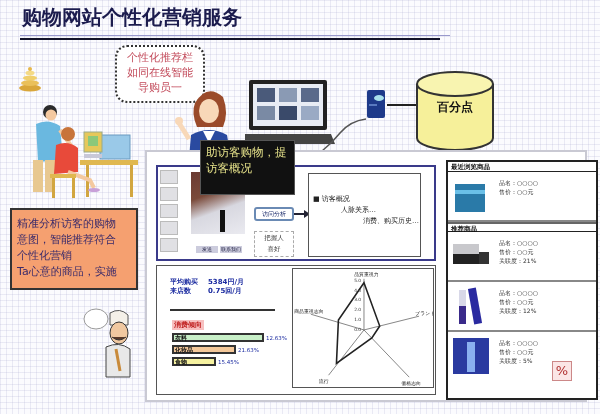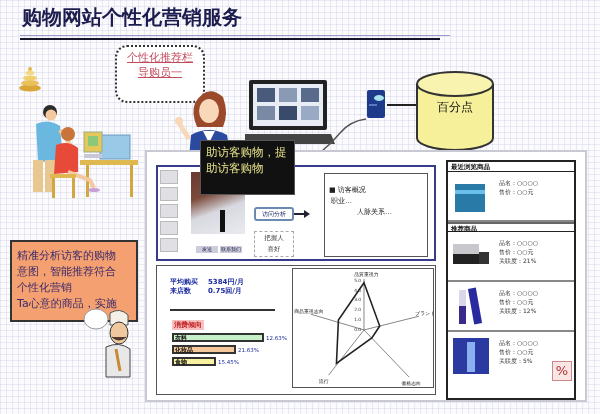--- a/index.html
+++ b/index.html
@@ -17,71 +17,71 @@
     left: 22px; top: 4px; font-size: 20px; font-weight: bold; color: #1c1c4e;
     letter-spacing: 0px; white-space: nowrap;
   }
   .title-rule { left: 20px; top: 38px; width: 420px; height: 2px; background: #15152a; }
   .title-rule-thin { left: 20px; top: 35px; width: 430px; height: 1px; background: #9a9acc; }
 
   
   .bubble {
     left: 115px; top: 45px; width: 90px; height: 58px;
     border: 2px dotted #333; border-radius: 12px; background: #fff;
-    font-size: 11px; color: #c24a5a; text-align: center; line-height: 15px; padding-top: 3px; text-decoration: underline;
+    font-size: 11px; color: #c24a5a; text-align: center; line-height: 15px; padding-top: 3px;
   }
 
   
   .cake { left: 18px; top: 66px; width: 24px; height: 26px; }
   .people { left: 8px; top: 90px; width: 130px; height: 110px; }
 
   
   .woman { left: 175px; top: 83px; width: 70px; height: 75px; }
 
   
   .laptop { left: 245px; top: 78px; width: 90px; height: 70px; }
 
   
   .device { left: 365px; top: 88px; width: 22px; height: 32px; }
   .cable1 { left: 320px; top: 113px; width: 55px; height: 40px; }
 
   
   .db { left: 415px; top: 70px; width: 80px; height: 82px; }
-  .db-label { left: 415px; top: 100px; width: 80px; text-align: center; font-size: 12px; font-weight: normal; color: #111; line-height: 15px; }
+  .db-label { left: 415px; top: 100px; width: 80px; text-align: center; font-size: 12px; font-weight: bold; color: #111; line-height: 15px; }
 
   
   .panel {
     left: 145px; top: 150px; width: 442px; height: 252px;
     border: 2px solid #c9c9d3; background: #fff;
   }
   .panel-inner-top {
     left: 156px; top: 165px; width: 280px; height: 96px;
     border: 2px solid #3a3a8a; background: #fff;
   }
   .panel-inner-bottom {
     left: 156px; top: 265px; width: 280px; height: 130px;
     border: 1px solid #555; background: #fff;
   }
   .right-col {
-    left: 446px; top: 160px; width: 130px; height: 240px;
+    left: 446px; top: 160px; width: 152px; height: 240px;
     border: 2px solid #222; background: #fff;
   }
 
   
   .callout {
     left: 200px; top: 140px; width: 95px; height: 55px;
     background: #111; color: #e6e28a; font-size: 11.5px; line-height: 16px; padding: 3px 5px;
     border: 1px solid #555;
   }
 
   
   .orange-box {
     left: 10px; top: 208px; width: 128px; height: 82px;
     background: #f5a070; border: 2px solid #333;
-    font-size: 11px; color: #3a2a6a; line-height: 16px; padding: 6px 5px; margin-top: 32px;
+    font-size: 11px; color: #3a2a6a; line-height: 16px; padding: 6px 5px;
   }
 
   
   .side-tabs { left: 160px; top: 170px; width: 22px; height: 86px; }
   .side-tab { width: 18px; height: 14px; background: #e0e0e4; border: 1px solid #bbb; margin-bottom: 3px; }
 
   .photo { left: 191px; top: 172px; width: 54px; height: 62px; background: linear-gradient(160deg,#6a3a32 0%, #7a4a3a 35%, #d8d8e0 60%, #eaeaf0 100%); }
   .photo-tie { left: 220px; top: 210px; width: 5px; height: 22px; background: #111; }
   .photo-btns { left: 196px; top: 236px; width: 50px; height: 8px; }
   .photo-btn { display: inline-block; width: 22px; height: 7px; margin-right: 2px; background: #ccd; font-size: 5px; color: #224; text-align: center; line-height: 7px; }
@@ -90,22 +90,22 @@
     left: 254px; top: 207px; width: 40px; height: 14px;
     border: 2px solid #6a8ab4; border-radius: 3px; background: #fff; font-size: 6px; text-align: center; line-height: 10px; color: #1a2a6a;
   }
   .arrow-line { left: 294px; top: 213px; width: 14px; height: 2px; background: #223; }
   .arrow-head { left: 304px; top: 210px; width: 0; height: 0; border-top: 4px solid transparent; border-bottom: 4px solid transparent; border-left: 6px solid #223; }
   .small-dashed {
     left: 254px; top: 231px; width: 40px; height: 26px; border: 1px dashed #aaa; font-size: 6.5px; text-align: center; line-height: 11px; color: #333; padding-top: 1px;
   }
 
   .visitor-box {
-    left: 324px; top: 173px; width: 104px; height: 84px;
-    border: 1px solid #555; background: #fff; font-size: 7px; color: #222; line-height: 11px; padding: 11px 4px;
+    left: 308px; top: 173px; width: 113px; height: 84px;
+    border: 1px solid #555; background: #fff; font-size: 7px; color: #222; line-height: 11px; padding: 20px 4px;
   }
   .vline { display: block; white-space: nowrap; }
 
   
   .stats { left: 170px; top: 278px; width: 120px; font-size: 7px; line-height: 9px; color: #1a2aa0; font-weight: bold; }
   .stats-row { display: flex; }
   .stats-row span:first-child { width: 38px; }
   .stats-rule { left: 170px; top: 309px; width: 105px; height: 2px; background: #333; }
   .bars-title { left: 172px; top: 320px; font-size: 7px; color: #c02020; background: #f7c0c0; padding: 0 2px; font-weight: bold; }
   .bar { height: 9px; border: 2px solid #333; font-size: 6px; line-height: 6px; color: #111; padding-left: 1px; font-weight: bold; }
@@ -159,20 +159,21 @@
   <path d="M60 82 L82 90 L86 98" stroke="#f4c9a0" stroke-width="4" fill="none"></path>
   <ellipse cx="86" cy="100" rx="6" ry="2" fill="#c8a0d8"></ellipse>
 
   <rect x="42" y="84" width="26" height="4" fill="#e0b850"></rect>
   <rect x="44" y="88" width="3" height="20" fill="#d2a640"></rect>
   <rect x="64" y="88" width="3" height="20" fill="#d2a640"></rect>
 </svg>
 
 <div class="abs bubble">
   <div>个性化推荐栏</div>
+  <div>如同在线智能</div>
   <div>导购员一</div>
 </div>
 
 <svg class="abs woman" viewBox="0 0 70 75">
   <path d="M20 20 Q32 0 48 14 Q54 30 48 44 L22 44 Q16 30 20 20Z" fill="#9a4a2a"></path>
   <ellipse cx="34" cy="28" rx="10" ry="12" fill="#f8d8b8"></ellipse>
   <path d="M16 52 Q34 42 52 52 L56 75 L14 75 Z" fill="#2a4aa0"></path>
   <path d="M28 48 L34 60 L40 48" fill="#fff"></path>
   <path d="M14 56 L4 40" stroke="#f8d8b8" stroke-width="5"></path>
   <circle cx="4" cy="38" r="4" fill="#f8d8b8"></circle>
@@ -230,27 +231,27 @@
 <div class="abs analysis-btn">访问分析</div>
 <div class="abs arrow-line"></div>
 <div class="abs arrow-head"></div>
 <div class="abs small-dashed">
   <div>把握人</div>
   <div>喜好</div>
 </div>
 
 <div class="abs visitor-box">
   <span class="vline">■ 访客概况</span>
-  <span class="vline" style="padding-left:2px">职业…</span>
   <span class="vline" style="padding-left:28px">人脉关系…</span>
+  <span class="vline" style="padding-left:50px">消费、购买历史…</span>
 </div>
 
 <div class="abs callout">
   <div>助访客购物，提</div>
-  <div>助访客购物</div>
+  <div>访客概况</div>
 </div>
 
 <div class="abs stats">
   <div class="stats-row">
       <span>平均购买</span>
       <span>5384円/月</span>
     </div>
   <div class="stats-row">
       <span>来店数</span>
       <span>0.75回/月</span>

